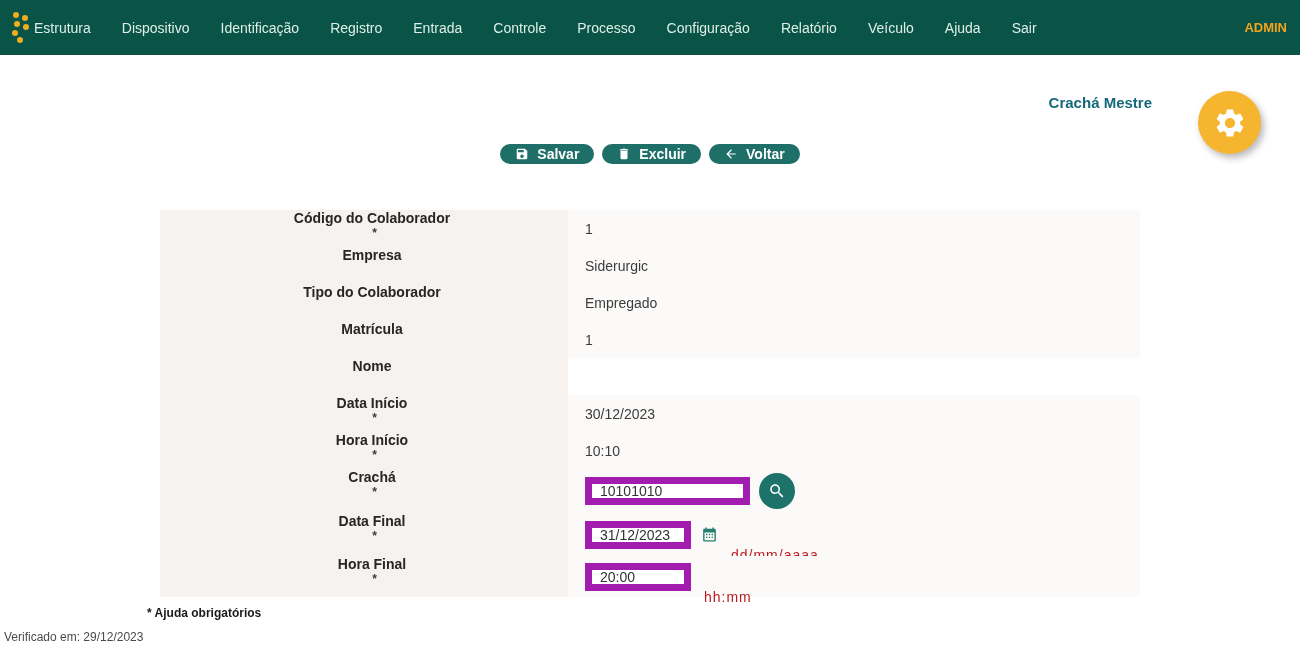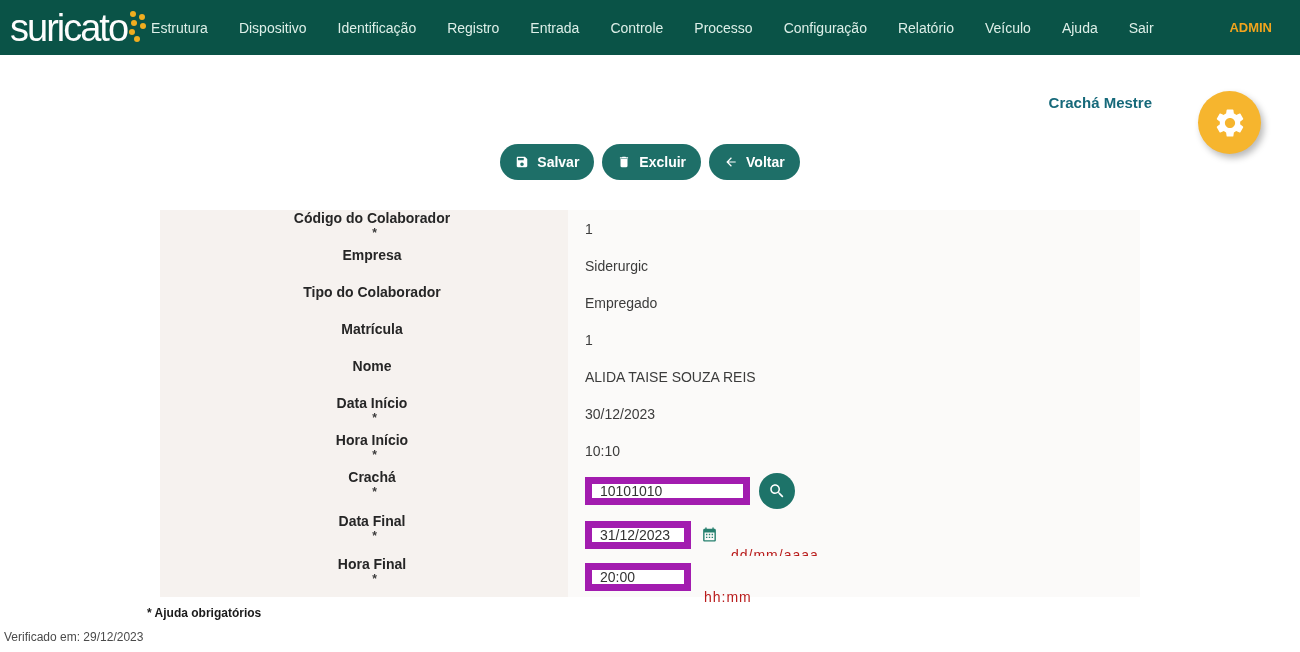--- a/index.html
+++ b/index.html
@@ -29,21 +29,21 @@
   .logo-dots .d3 { left:0px;  top:22px; }
   .logo-dots .d4 { left:10px; top:7px; }
   .logo-dots .d5 { left:11px; top:16px; }
   .logo-dots .d6 { left:5px;  top:29px; }
 
   .nav-items { display:flex; gap:31px; align-items:center; }
   .nav-item {
     color:#ddefe8; font-size:14px; cursor:pointer; white-space:nowrap;
   }
   .nav-user {
-    margin-left:auto; margin-right:28px;
+    margin-left:auto; margin-right:13px;
     color:#f2a41d; font-weight:bold; font-size:13px; cursor:pointer;
   }
 
   
   .page-title {
     position:absolute; top:94px; right:148px;
     color:#16697a; font-weight:bold; font-size:15px;
   }
   .settings-fab {
     position:absolute; top:91px; left:1198px;
@@ -53,21 +53,21 @@
     box-shadow:3px 4px 7px rgba(0,0,0,0.28);
   }
   .settings-fab svg { width:34px; height:34px; fill:#ffffff; }
 
   
   .toolbar {
     position:absolute; top:144px; left:0; width:100%;
     display:flex; justify-content:center; gap:8px;
   }
   .tbtn {
-    height:36px; border:none; border-radius:18px;
+    height:20px; border:none; border-radius:18px;
     background:#1e6f68; color:#ffffff;
     font-family:"Liberation Sans", sans-serif;
     font-size:14px; font-weight:bold;
     display:flex; align-items:center; gap:8px;
     padding:0 15px; cursor:pointer;
   }
   .tbtn svg { width:14px; height:14px; fill:#ffffff; }
 
   
   .form-table {
@@ -113,21 +113,20 @@
   .verified-footer {
     position:absolute; top:630px; left:4px;
     font-size:12px; color:#4a4a4a;
   }
 </style>
 </head>
 <body>
 
 <nav class="topnav">
   <div class="logo">
-    <span class="logo-text">suricato</span>
     <span class="logo-dots">
       <i class="d1"></i>
         <i class="d2"></i>
         <i class="d3"></i>
         <i class="d4"></i>
         <i class="d5"></i>
         <i class="d6"></i>
     </span>
   </div>
   <div class="nav-items">
@@ -216,23 +215,20 @@
     <div class="cell-value">
         <span>1</span>
       </div>
   </div>
 
   <div class="frow h37">
     <div class="cell-label">
       <span>Nome</span>
         <span class="req"></span>
     </div>
-    <div class="cell-value">
-        <span>ALIDA TAISE SOUZA REIS</span>
-      </div>
   </div>
 
   <div class="frow h37">
     <div class="cell-label">
       <span>Data Início</span>
         <span class="req">*</span>
     </div>
     <div class="cell-value">
         <span>30/12/2023</span>
       </div>

